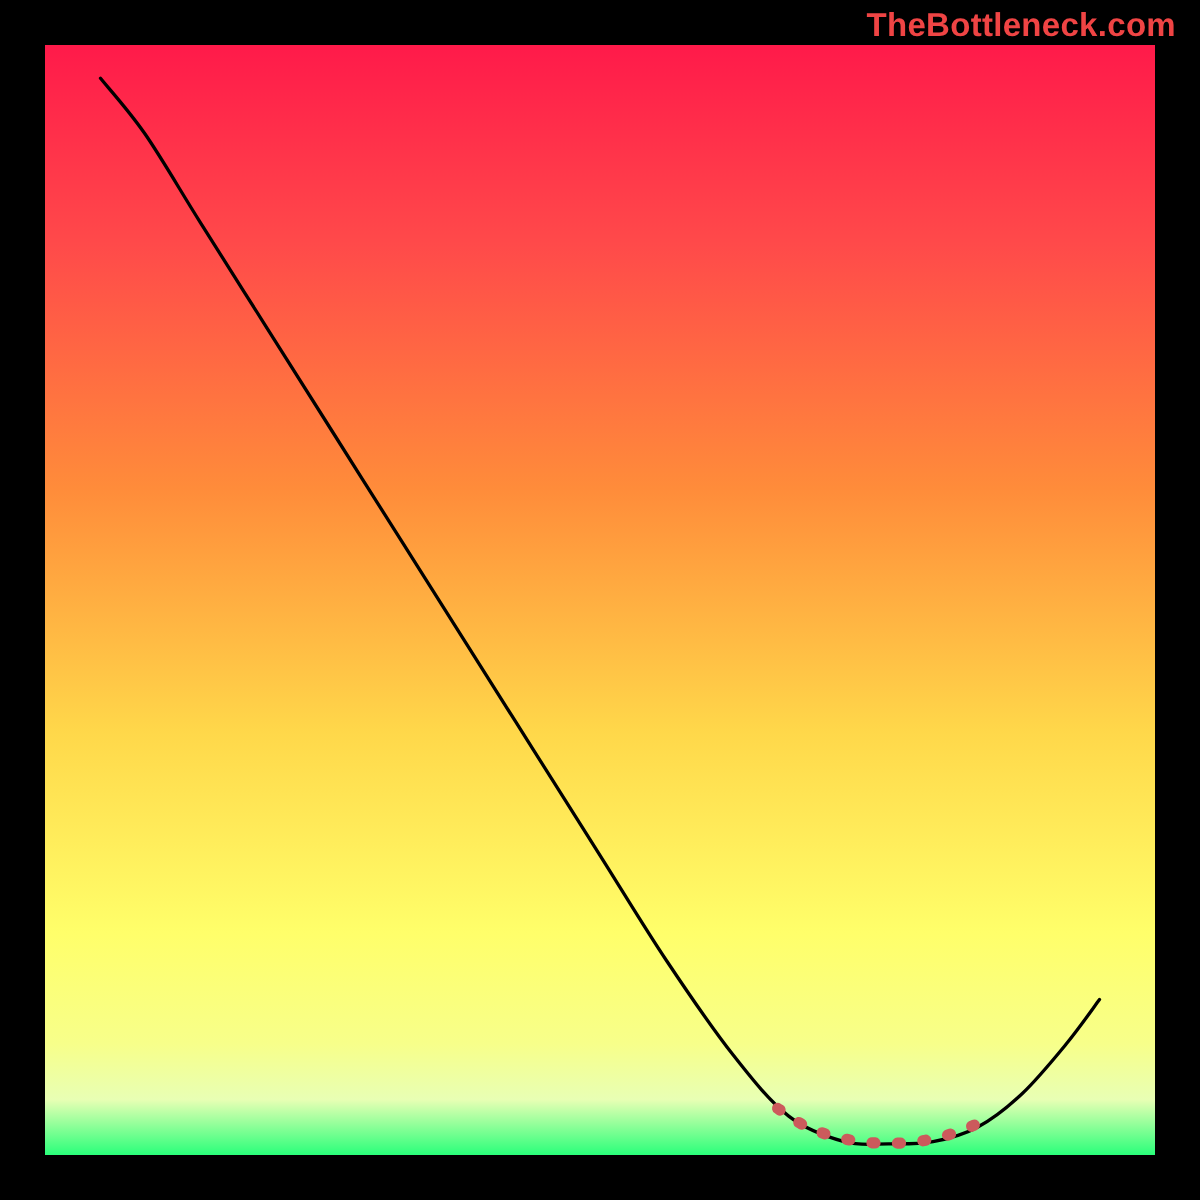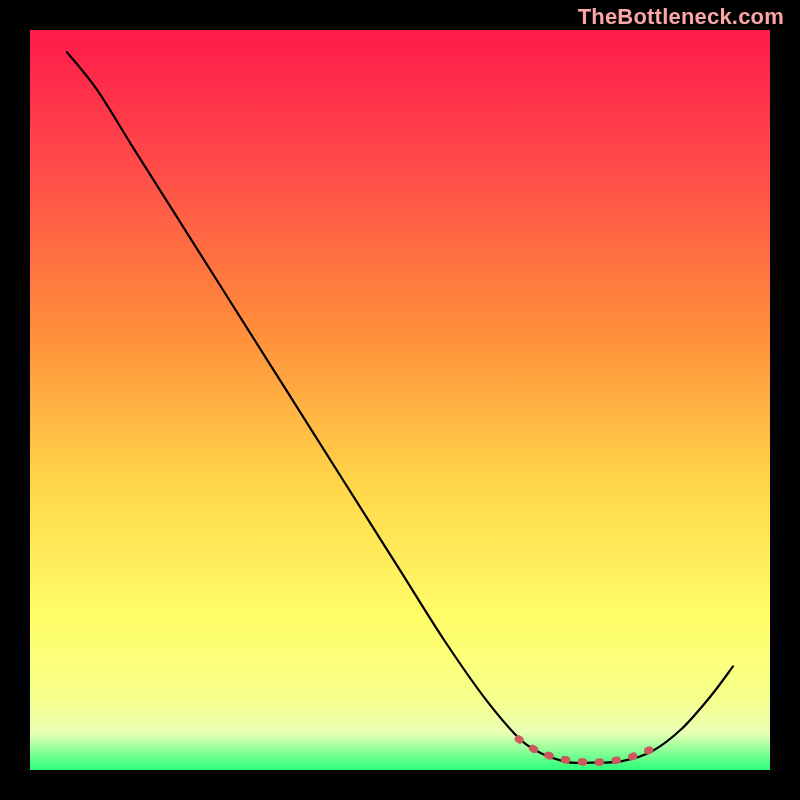--- a/index.html
+++ b/index.html
@@ -15,21 +15,21 @@
     width: 800px;
     height: 800px;
   }
   .watermark {
     position: absolute;
     top: 4px;
     right: 16px;
     font-family: Arial, Helvetica, sans-serif;
     font-size: 22px;
     font-weight: bold;
-    color: #fca5a5;
+    color: #ef4444;
     letter-spacing: 0.2px;
     user-select: none;
   }
   svg { display: block; }
 </style>
 </head>
 <body>
 
 <div class="wrap">
   <div class="watermark">TheBottleneck.com</div>

